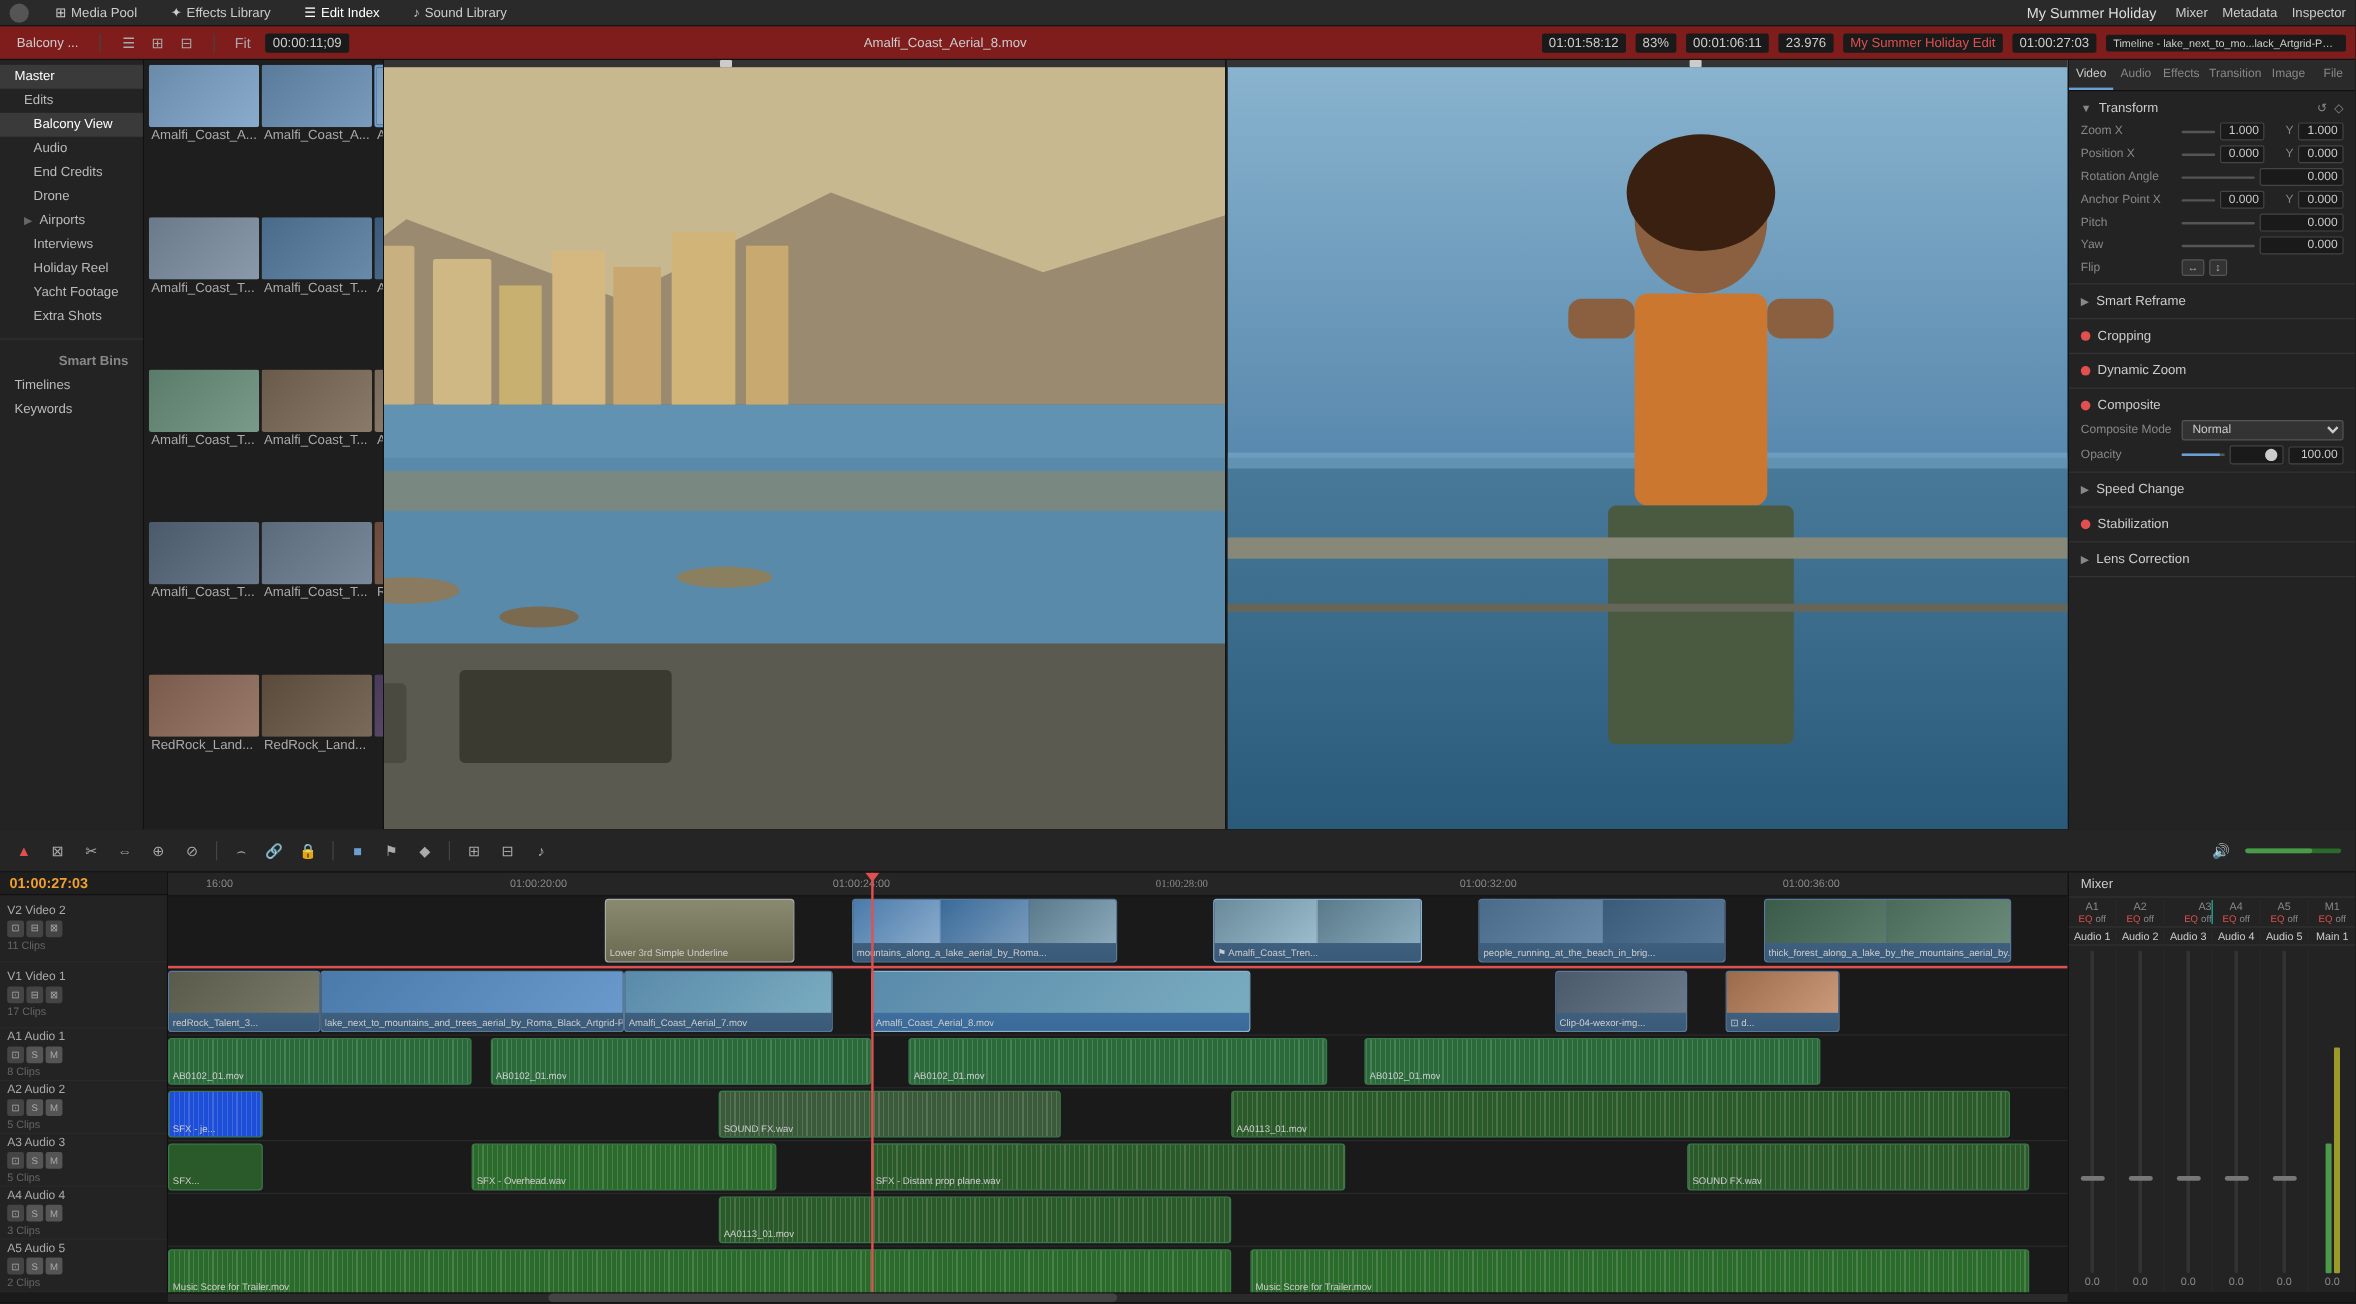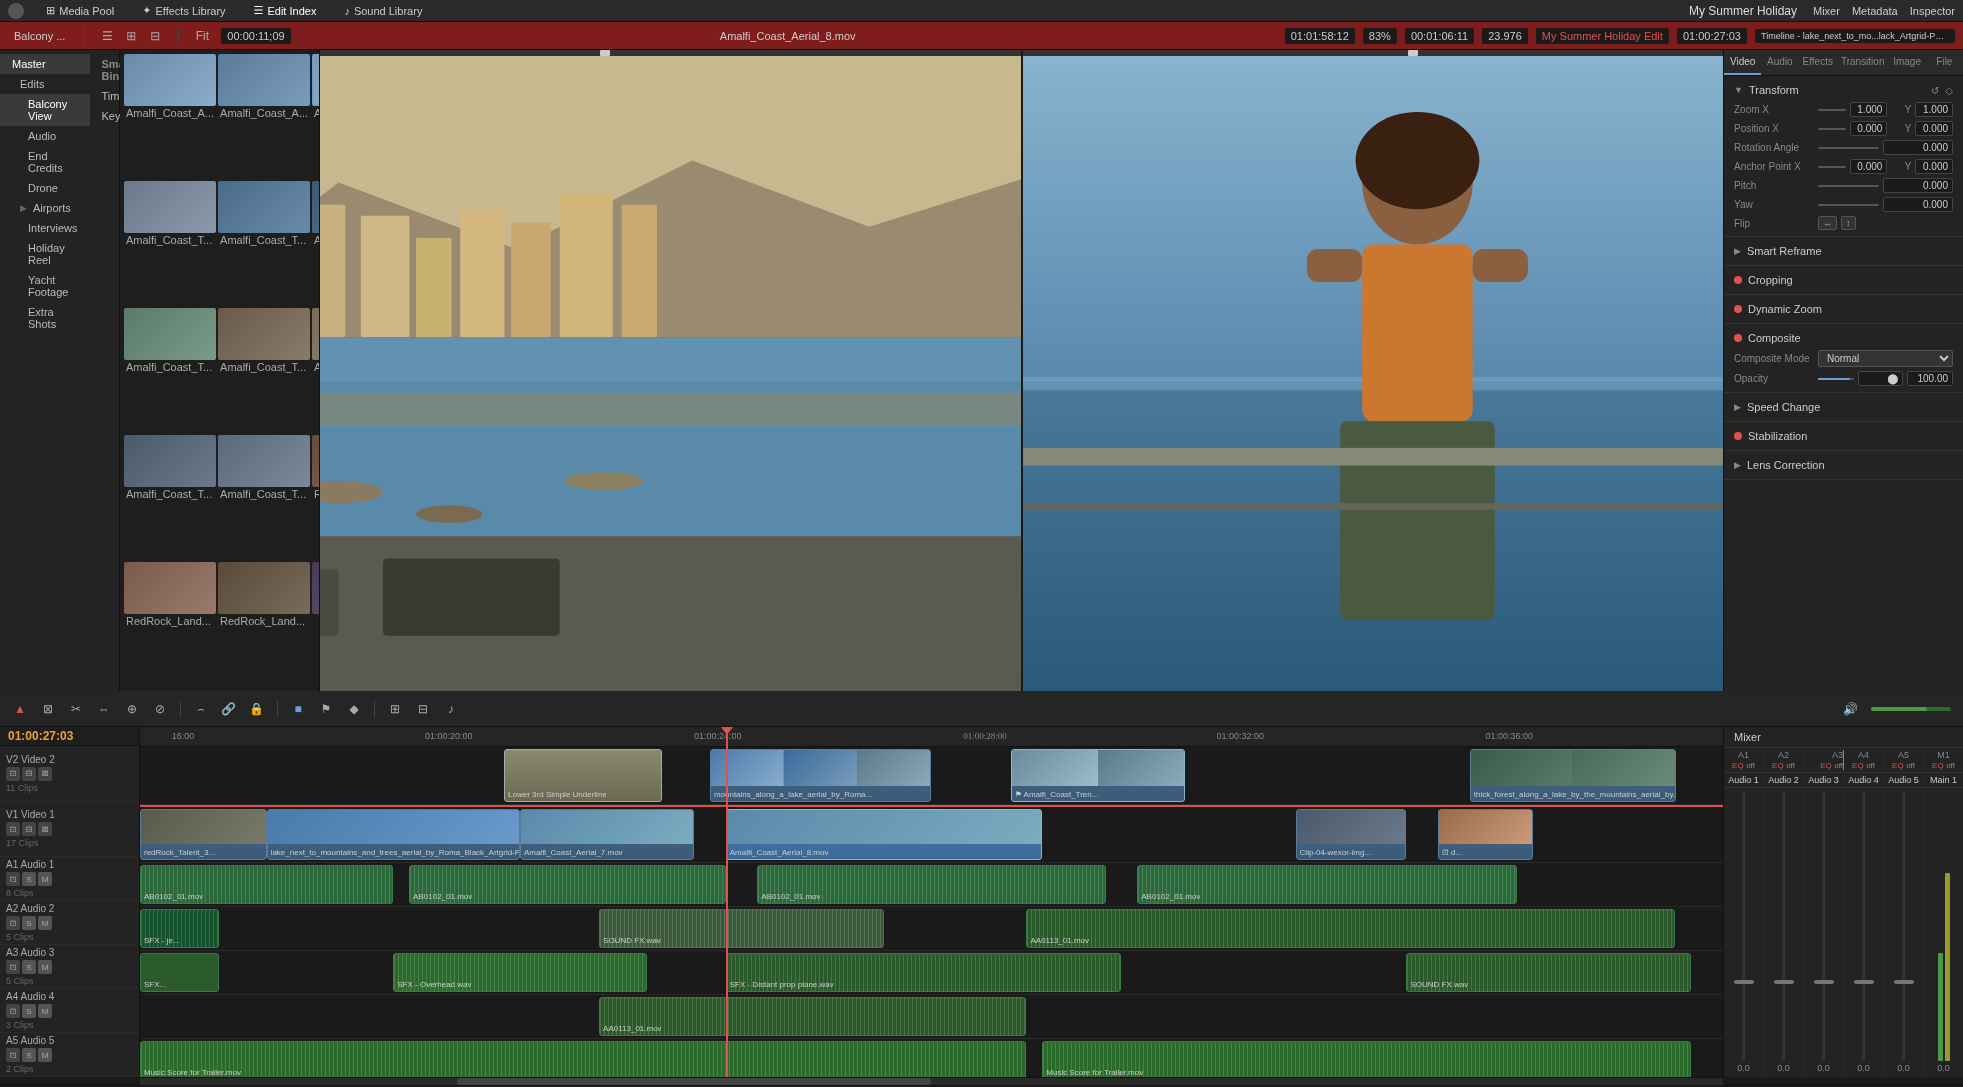--- a/index.html
+++ b/index.html
@@ -85,21 +85,22 @@
     .filename-label {
       color: #ccc; font-size: 11px; flex: 1; text-align: center;
     }
 
     
     .left-sidebar {
       width: 120px;
       background: #232323;
       border-right: 1px solid #111;
       display: flex;
-      flex-direction: row;
+      flex-direction: column;
+      text-align: right;
     }
     .sidebar-section { padding: 4px 0; }
     .sidebar-item {
       padding: 4px 12px;
       font-size: 11px;
       color: #bbb;
       cursor: pointer;
       display: flex; align-items: center; gap: 6px;
     }
     .sidebar-item.active { background: #3a3a3a; color: #fff; }
@@ -1015,20 +1016,27 @@
       </div>
 
       <div class="tl-clip tl-clip-video selected" style="left:55%; width:11%;">
         <div style="display:flex;height:70%;overflow:hidden;">
           <div style="flex:1;background:linear-gradient(135deg,#6a8a9a,#9abccc);"></div>
           <div style="flex:1;background:linear-gradient(135deg,#5a7a8a,#8aacbc);border-left:1px solid rgba(255,255,255,0.2);"></div>
         </div>
         <div class="tl-clip-label">⚑ Amalfi_Coast_Tren...</div>
       </div>
 
+      <div class="tl-clip tl-clip-video" style="left:69%; width:13%;">
+        <div style="display:flex;height:70%;overflow:hidden;">
+          <div style="flex:1;background:linear-gradient(135deg,#4a6a8a,#6a8aaa);border-right:1px solid rgba(255,255,255,0.1);"></div>
+          <div style="flex:1;background:linear-gradient(135deg,#3a5a7a,#5a7a9a);"></div>
+        </div>
+        <div class="tl-clip-label">people_running_at_the_beach_in_brig...</div>
+      </div>
 
       <div class="tl-clip tl-clip-video" style="left:84%; width:13%;">
         <div style="display:flex;height:70%;overflow:hidden;">
           <div style="flex:1;background:linear-gradient(135deg,#3a5a4a,#5a7a6a);border-right:1px solid rgba(255,255,255,0.1);"></div>
           <div style="flex:1;background:linear-gradient(135deg,#4a6a5a,#6a8a7a);"></div>
         </div>
         <div class="tl-clip-label">thick_forest_along_a_lake_by_the_mountains_aerial_by...</div>
       </div>
     </div>
 
@@ -1072,21 +1080,21 @@
         <div class="waveform-pattern"></div>
         <div class="tl-clip-label">AB0102_01.mov</div>
       </div>
       <div class="tl-clip tl-clip-audio" style="left:63%; width:24%;">
         <div class="waveform-pattern"></div>
         <div class="tl-clip-label">AB0102_01.mov</div>
       </div>
     </div>
 
     <div class="tl-track audio" style="height:44px; position:relative; border-bottom:1px solid #2a2a2a;">
-      <div class="tl-clip tl-clip-audio" style="left:0%; width:5%; background:#14532d;">
+      <div class="tl-clip tl-clip-audio" style="left:0%; width:5%; background:#1d4ed8;">
         <div class="waveform-pattern"></div>
         <div class="tl-clip-label">SFX - je...</div>
       </div>
       <div class="tl-clip tl-clip-audio" style="left:29%; width:8%; background:#3a6a3a;">
         <div class="waveform-pattern"></div>
         <div class="tl-clip-label">mid-Bren...</div>
       </div>
       <div class="tl-clip tl-clip-audio" style="left:29%; width:18%; background:#3a5a3a;">
         <div class="waveform-pattern"></div>
         <div class="tl-clip-label">SOUND FX.wav</div>

